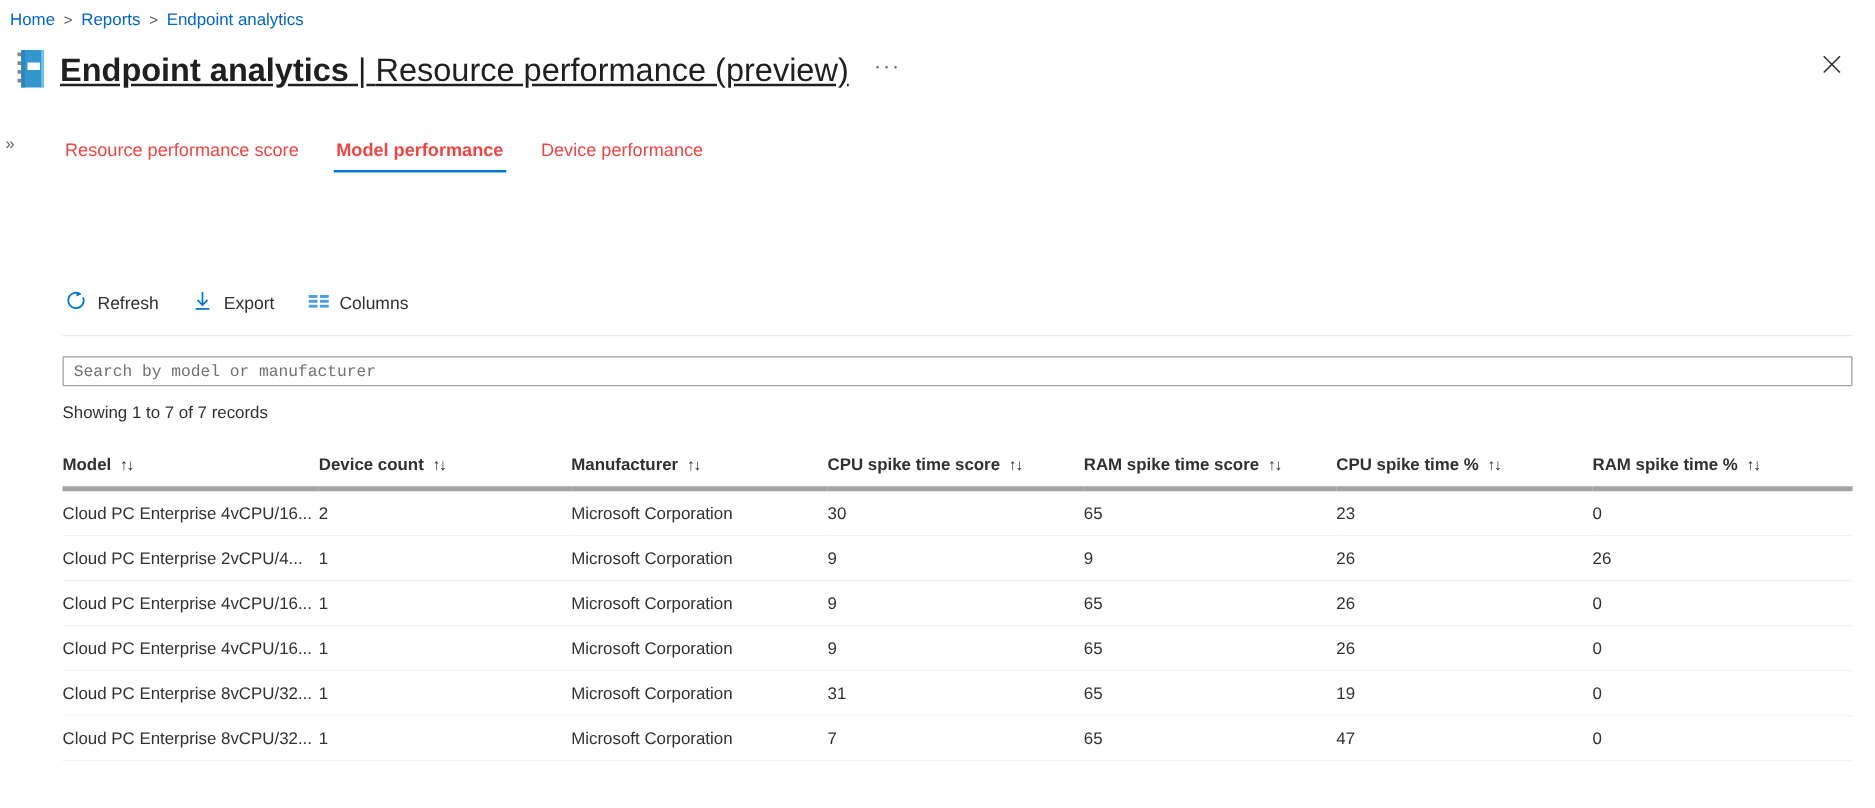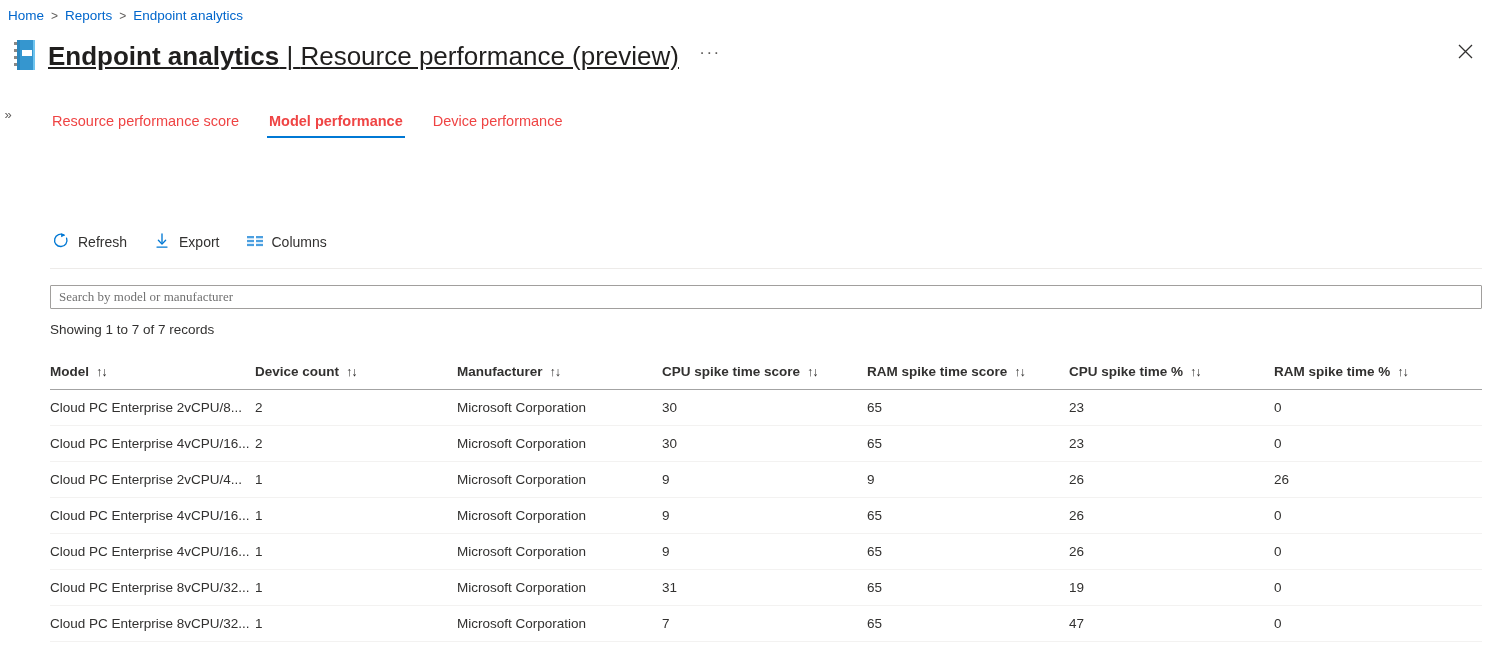--- a/index.html
+++ b/index.html
@@ -91,21 +91,21 @@
 
   .hr {
     position:absolute; left:50px; right:18px; top:268px;
     height:1px; background:#edebe9;
   }
 
   
   .search-input {
     position:absolute; left:50px; top:285px; right:18px; height:24px;
     border:1px solid #a19f9d; background:#fff; border-radius:1px;
-    font-family:Liberation Serif, serif; font-size:13px; color:#323130;
+    font-family:Liberation Mono, monospace; font-size:13px; color:#323130;
     padding:0 8px; outline:none;
   }
   .search-input::placeholder { color:#717171; opacity:1; }
 
   
   .records {
     position:absolute; left:50px; top:322px;
     font-size:13.5px; color:#323130;
   }
   .pager {
@@ -133,21 +133,21 @@
   }
 
   
   .tbl {
     position:absolute; left:50px; right:18px; top:358px;
     border-collapse:collapse; table-layout:fixed; width:1432px;
     font-size:13.5px;
   }
   .tbl th {
     text-align:left; font-weight:600; color:#323130;
-    padding:6px 0 10px 0; border-bottom:1px solid #a3a3a3;
+    padding:6px 0 10px 0; border-bottom:4px solid #a3a3a3;
     font-size:13.5px; vertical-align:bottom; white-space:nowrap;
   }
   .th-in { display:inline-flex; align-items:center; gap:7px; cursor:pointer; }
   .sort-ico { display:inline-block; color:#323130; font-size:12.5px; letter-spacing:-1px; }
   .tbl td {
     padding:10px 0 10px 0; border-bottom:1px solid #f3f2f1;
     color:#323130; font-size:13.5px; white-space:nowrap;
     overflow:hidden; text-overflow:ellipsis;
   }
   .c0 { width:205px; } .c1 { width:202px; } .c2 { width:205px; }
@@ -287,29 +287,20 @@
               <span class="sort-ico">↑↓</span>
             </span></th>
         <th><span class="th-in">
               <span>RAM spike time %</span>
               <span class="sort-ico">↑↓</span>
             </span></th>
       </tr>
     </thead>
     <tbody>
       <tr>
-          <td>Cloud PC Enterprise 2vCPU/8...</td>
-          <td>2</td>
-          <td>Microsoft Corporation</td>
-          <td>30</td>
-          <td>65</td>
-          <td>23</td>
-          <td>0</td>
-        </tr>
-      <tr>
           <td>Cloud PC Enterprise 4vCPU/16...</td>
           <td>2</td>
           <td>Microsoft Corporation</td>
           <td>30</td>
           <td>65</td>
           <td>23</td>
           <td>0</td>
         </tr>
       <tr>
           <td>Cloud PC Enterprise 2vCPU/4...</td>

